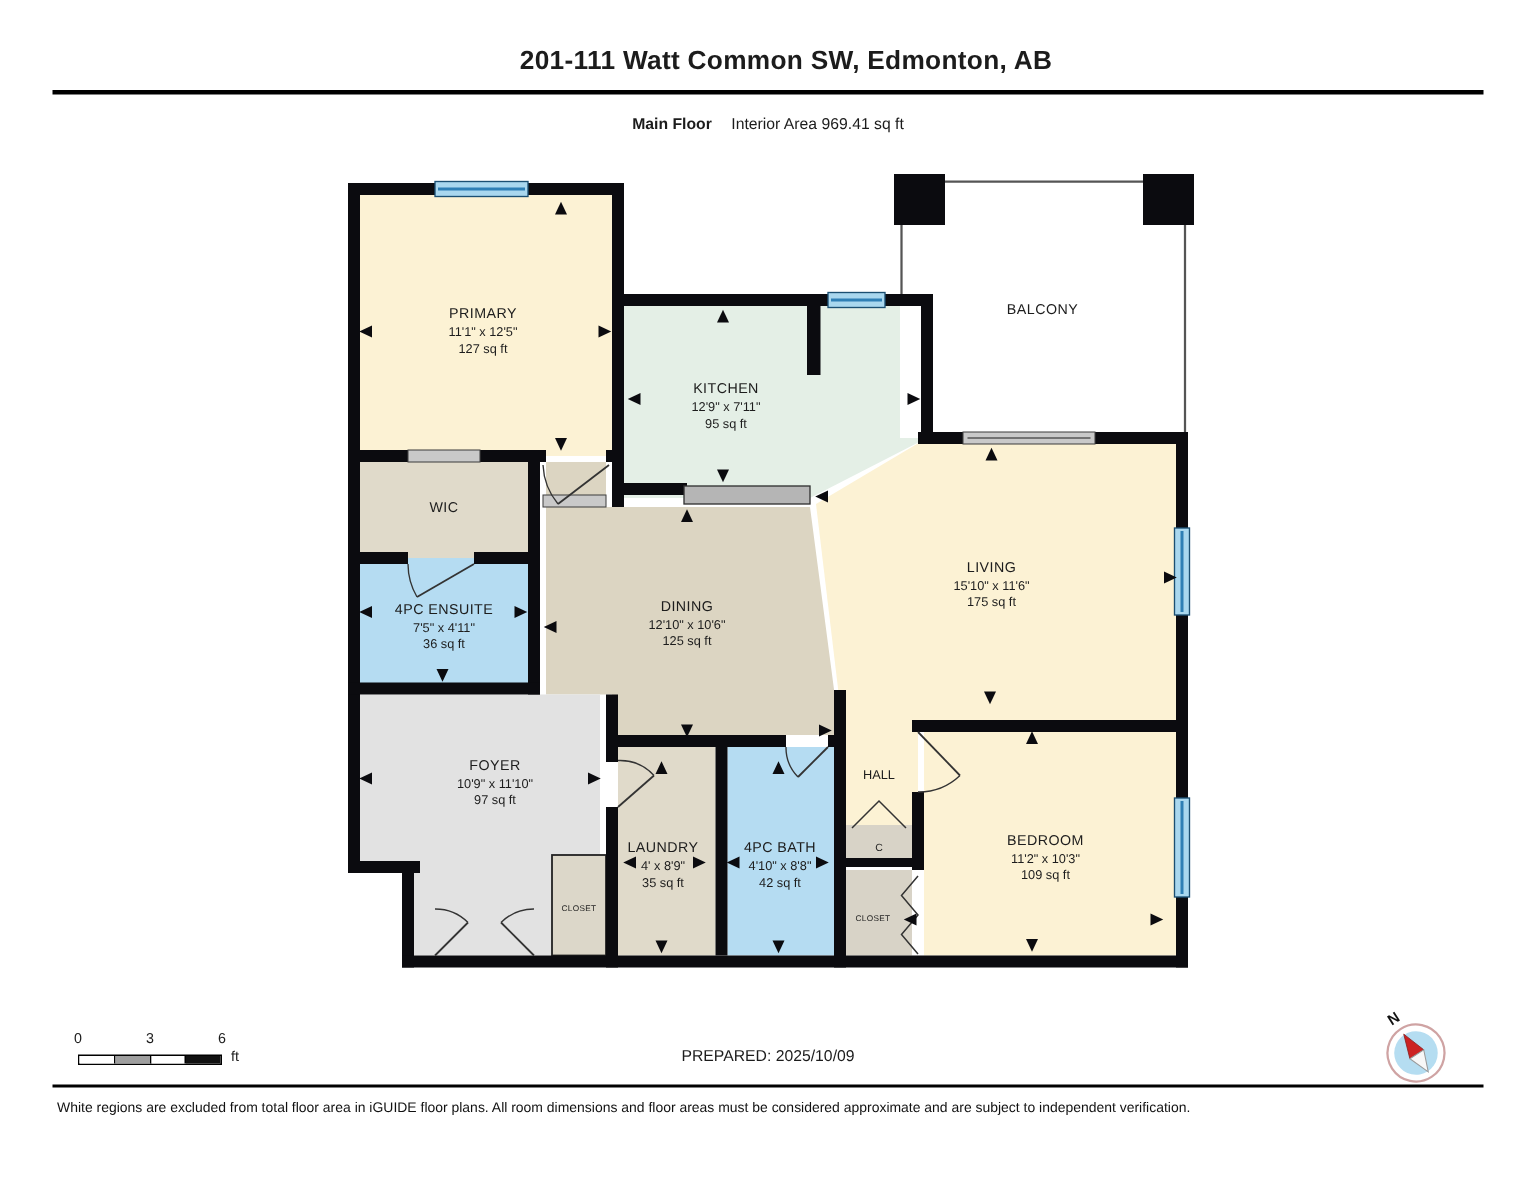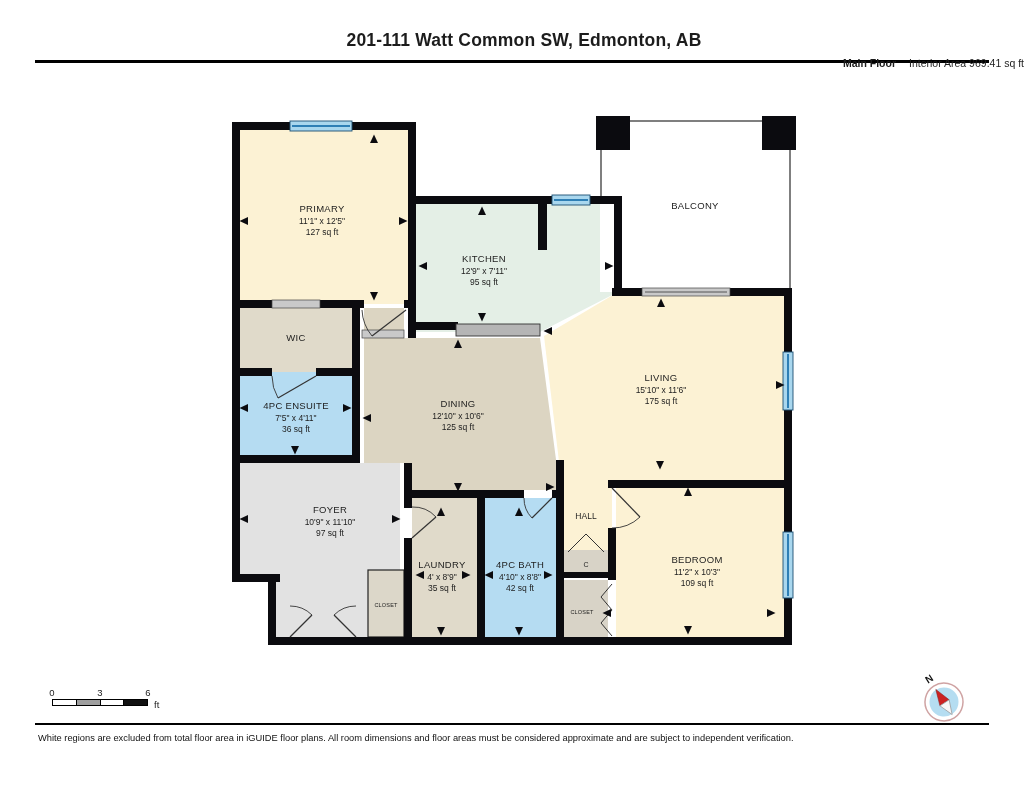--- a/index.html
+++ b/index.html
@@ -3,35 +3,35 @@
 <meta charset="utf-8">
 <style>
   html,body{margin:0;padding:0;background:#fff;}
   .page{position:relative;width:1024px;height:791px;background:#fff;overflow:hidden;
         font-family:"Liberation Sans",sans-serif;color:#1c1c1c;}
   .title{position:absolute;top:30px;left:0;width:100%;text-align:center;
          font-size:17.5px;font-weight:bold;letter-spacing:.2px;margin-left:12px;}
   .rule{position:absolute;left:35px;width:954px;background:#000;}
   .rule-top{top:60px;height:2.5px;}
   .rule-bottom{top:723px;height:2px;}
-  .subtitle{position:absolute;top:57px;left:0;width:100%;text-align:right;font-size:10.5px;}
+  .subtitle{position:absolute;top:77px;left:0;width:100%;text-align:center;font-size:10.5px;}
   .subtitle .floor{font-weight:bold;margin-right:13px;}
   .plan{position:absolute;top:0;left:0;}
   
   text{font-family:"Liberation Sans",sans-serif;fill:#1d1d1d;}
   .rname{font-size:9.5px;letter-spacing:.3px;}
   .rdim{font-size:8.5px;}
   .rsmall{font-size:7px;}
   .rtiny{font-size:5.5px;letter-spacing:.2px;}
   
   .scalebar{position:absolute;left:52px;top:687px;width:120px;font-size:9.5px;}
   .scalebar .ticks{position:relative;height:12px;width:96px;}
   .scalebar .ticks span{position:absolute;transform:translateX(-50%);}
   .scalebar .t0{left:0;} .scalebar .t3{left:48px;} .scalebar .t6{left:96px;}
-  .bar-row{display:flex;align-items:flex-start;}
+  .bar-row{display:flex;align-items:flex-end;}
   .bar{display:flex;width:96px;height:7px;border:1px solid #000;box-sizing:border-box;}
   .bar i{flex:1;display:block;}
   .bar i:not(:last-child){border-right:1px solid #000;}
   .bar .w{background:#fff;} .bar .g{background:#9f9f9f;} .bar .b{background:#111;}
   .unit{margin-left:6px;}
   .prepared{position:absolute;top:698px;left:0;width:100%;text-align:center;font-size:10.5px;}
   .compass{position:absolute;left:916px;top:664px;}
   .compass .n{font-size:10px;font-weight:bold;fill:#111;}
   .disclaimer{position:absolute;left:38px;top:733px;font-size:9.3px;color:#111;text-align:right;}
 </style>
@@ -254,20 +254,21 @@
       <div class="bar">
         <i class="s w"></i>
           <i class="s g"></i>
           <i class="s w"></i>
           <i class="s b"></i>
       </div>
       <span class="unit">ft</span>
     </div>
   </div>
 
+  <div class="prepared">PREPARED: 2025/10/09</div>
 
   <svg class="compass" width="56" height="68" viewBox="-28 -38 56 68">
     <g transform="rotate(-33)">
       <text class="n" y="-24" text-anchor="middle">N</text>
       <circle r="19" fill="#ffffff" stroke="#cfa3a3" stroke-width="1.5"></circle>
       <circle r="14.5" fill="#b5ddf1"></circle>
       <polygon points="0,-15 5.5,1 -5.5,1" fill="#cc2222" stroke="#8a1f1f" stroke-width="0.5"></polygon>
       <polygon points="-5.5,1 5.5,1 0,15" fill="#f7f7f7" stroke="#999" stroke-width="0.7"></polygon>
     </g>
   </svg>

